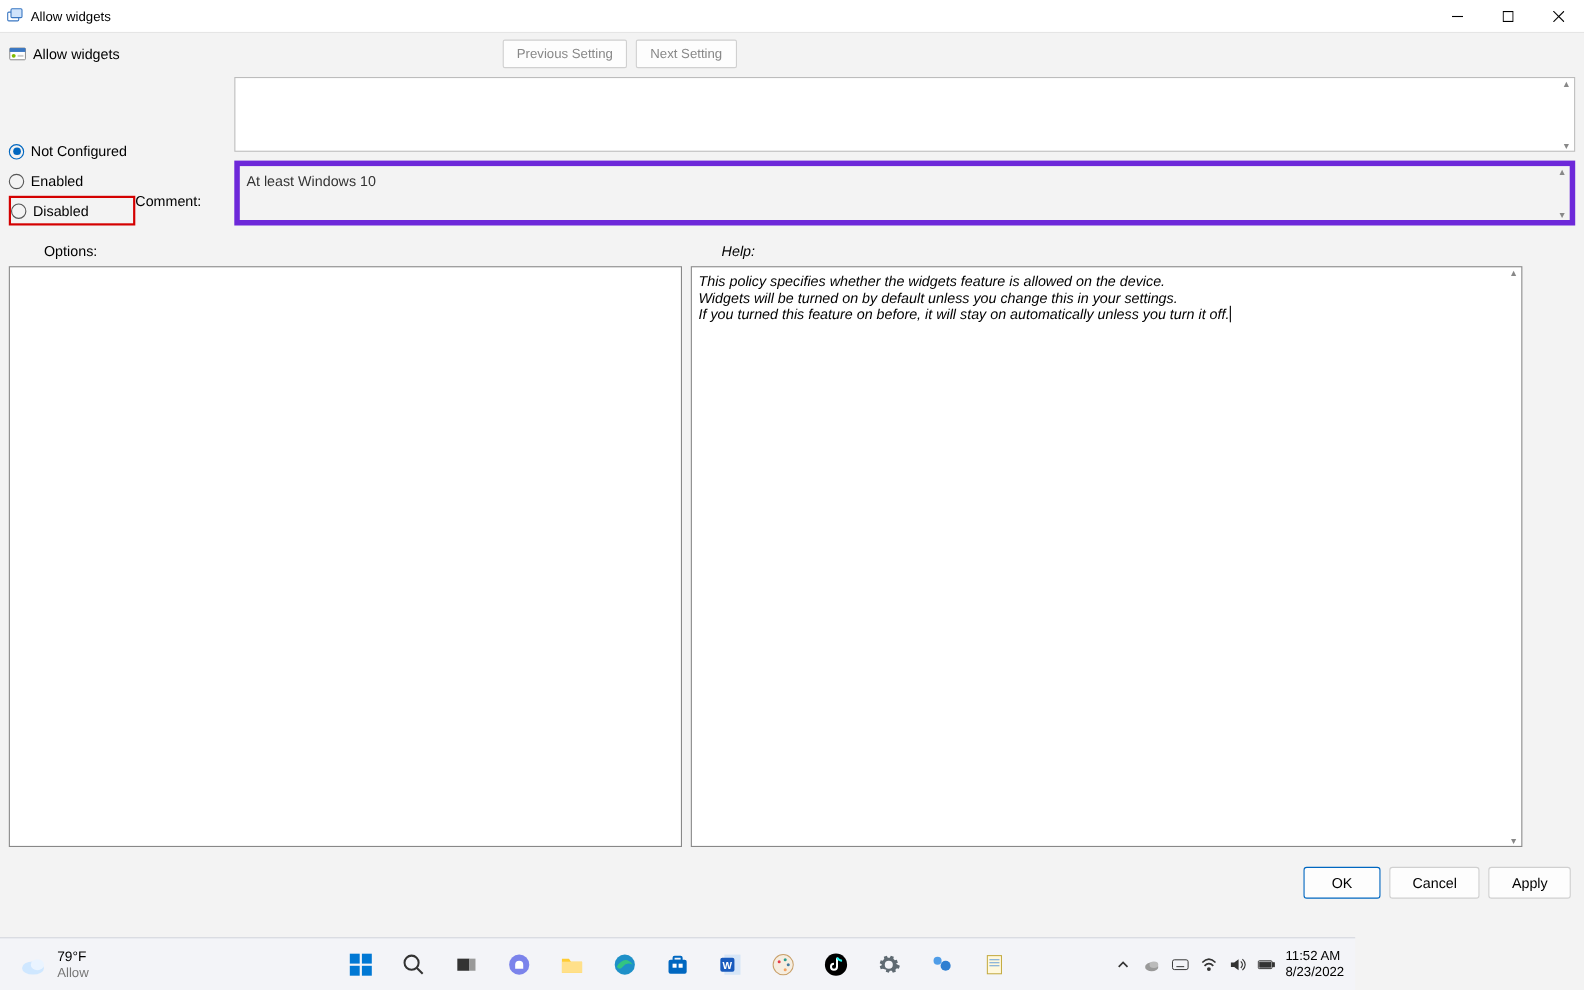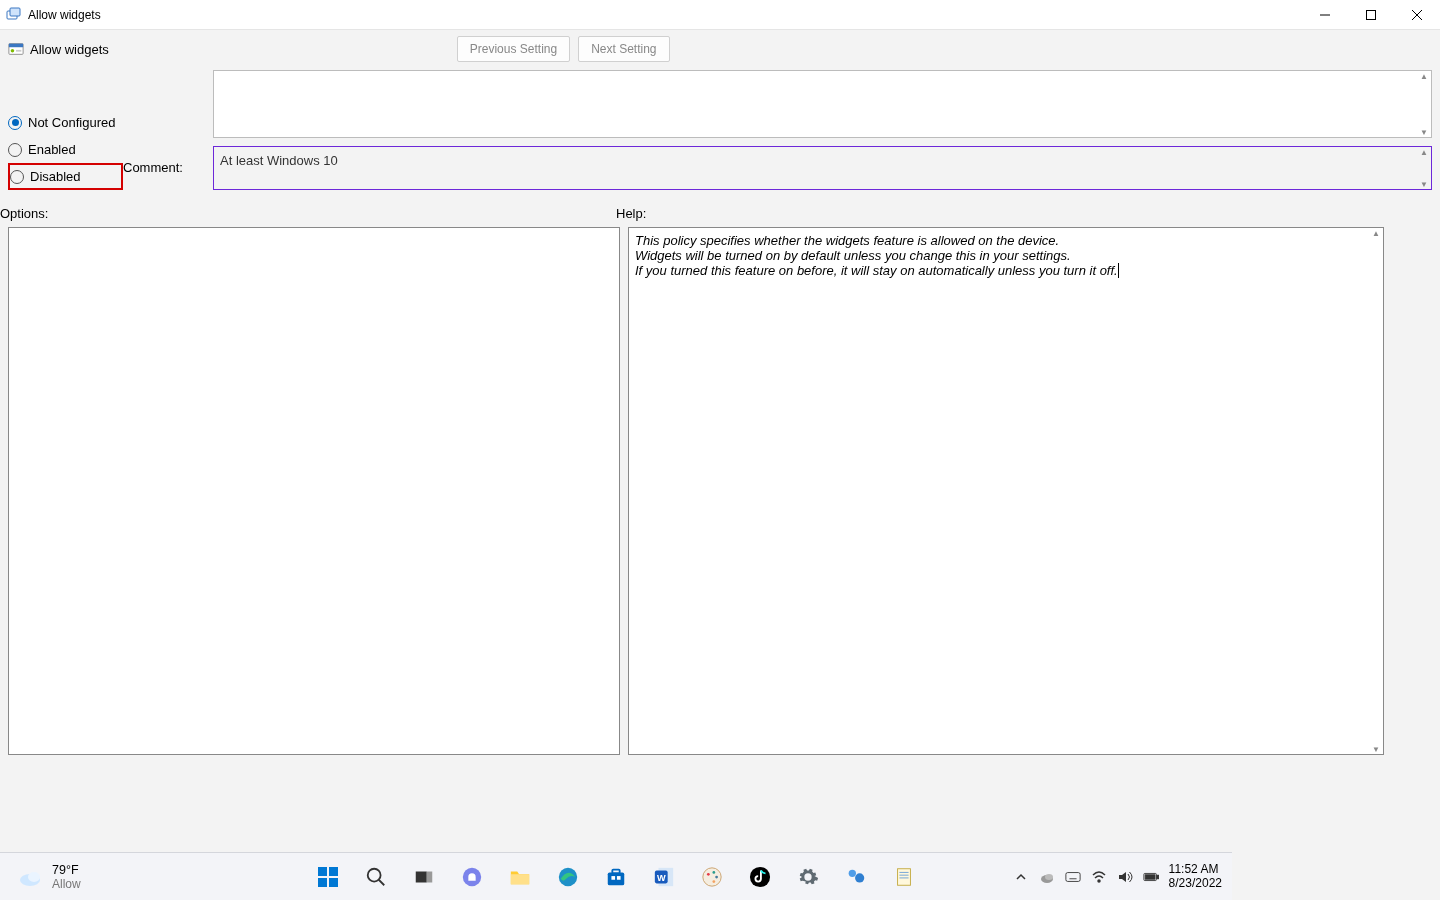--- a/index.html
+++ b/index.html
@@ -24,29 +24,29 @@
   .radio-row.highlight { border:2px solid #d40000; padding:0 4px 0 0; }
   .radio-outer { width:14px; height:14px; border:1.5px solid #555; border-radius:50%; display:flex; align-items:center; justify-content:center; flex-shrink:0; }
   .radio-outer.selected { border-color:#0067c0; }
   .radio-inner { width:7px; height:7px; background:#0067c0; border-radius:50%; display:none; }
   .radio-outer.selected .radio-inner { display:block; }
   .labels-col { width:90px; display:flex; flex-direction:row; gap:50px; padding-top:2px; }
   .lbl { font-size:13px; }
   .fields-col { flex:1; display:flex; flex-direction:column; gap:8px; padding-right:0; }
   .textbox-wrap { position:relative; border:1px solid #bcbcbc; background:#fff; }
   .textbox-wrap.comment { height:68px; }
-  .textbox-wrap.supported { height:44px; background:#f3f3f3; border:1px solid #6d28d9;}
+  .textbox-wrap.supported { height:59px; background:#f3f3f3; border:5px solid #6d28d9;}
   .textbox-inner { padding:6px 16px 6px 6px; font-size:13px; color:#333; }
   .sb-arrow { position:absolute; right:0; width:14px; height:10px; display:flex; align-items:center; justify-content:center; color:#888; font-size:8px; }
   .sb-up { top:0; }
   .sb-dn { bottom:0; }
   
-  .oh-labels { display:flex; padding:12px 10px 6px 0; }
+  .oh-labels { display:flex; padding:12px 10px 6px 24px;margin-left:16px; }
   .oh-labels .lbl-opt { width:616px; font-size:13px; }
-  .oh-labels .lbl-hlp { font-size:13px; }
+  .oh-labels .lbl-hlp { font-size:13px;font-style:italic; }
   .oh-panes { display:flex; padding:0 8px; gap:8px; }
   .pane { border:1px solid #888; background:#fff; }
   .pane.options { width:612px; height:528px; }
   .pane.help { width:756px; height:528px; position:relative;font-style:italic; }
   .help-text { font-size:13px; padding:6px 16px 6px 6px; white-space:pre-wrap; line-height:1.15; }
   .help .sb-arrow { color:#888; }
   .cursor-caret::after { content:""; border-right:1px solid #000; margin-left:0; }
   
   .bottom-row { display:flex; justify-content:flex-end; gap:8px; padding:18px 12px 0 12px; }
   .btn { min-width:70px; padding:6px 20px; border:1px solid #d0d0d0; background:#fdfdfd; border-radius:3px; font-size:13px; text-align:center; }
@@ -161,20 +161,25 @@
     <div class="pane options"></div>
     <div class="pane help">
       <div class="help-text cursor-caret">This policy specifies whether the widgets feature is allowed on the device.
 Widgets will be turned on by default unless you change this in your settings.
 If you turned this feature on before, it will stay on automatically unless you turn it off.</div>
       <div class="sb-arrow sb-up" style="top:0">▲</div>
       <div class="sb-arrow sb-dn" style="bottom:0">▼</div>
     </div>
   </div>
 
+  <div class="bottom-row">
+    <div class="btn primary">OK</div>
+    <div class="btn">Cancel</div>
+    <div class="btn">Apply</div>
+  </div>
 
 </div>
 
 <div class="taskbar">
   <div class="task-weather">
     <svg width="28" height="28" viewBox="0 0 28 28">
         <ellipse cx="14" cy="17" rx="10" ry="6" fill="#cfe7ff"></ellipse>
         <ellipse cx="18" cy="14" rx="6" ry="5" fill="#eaf4ff"></ellipse>
       </svg>
     <div>

